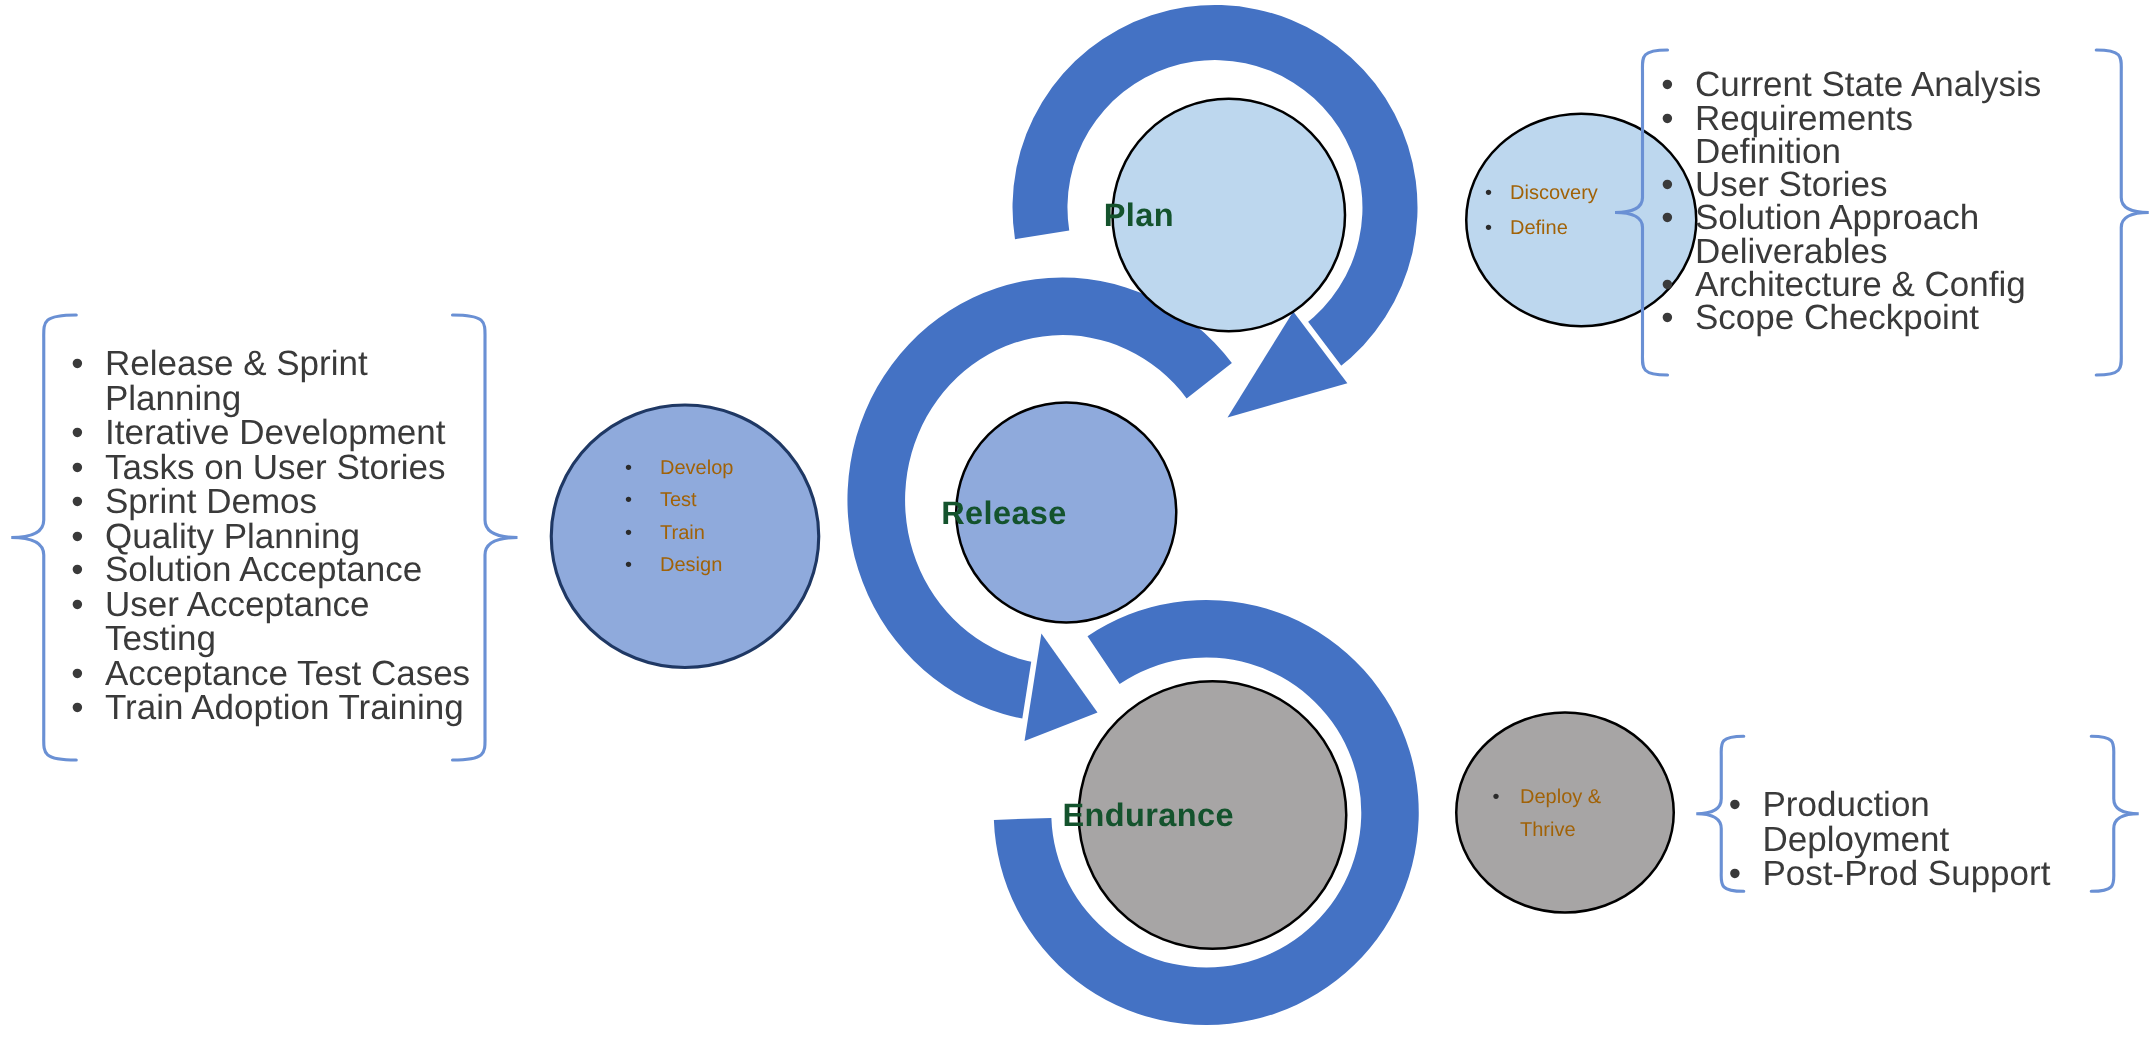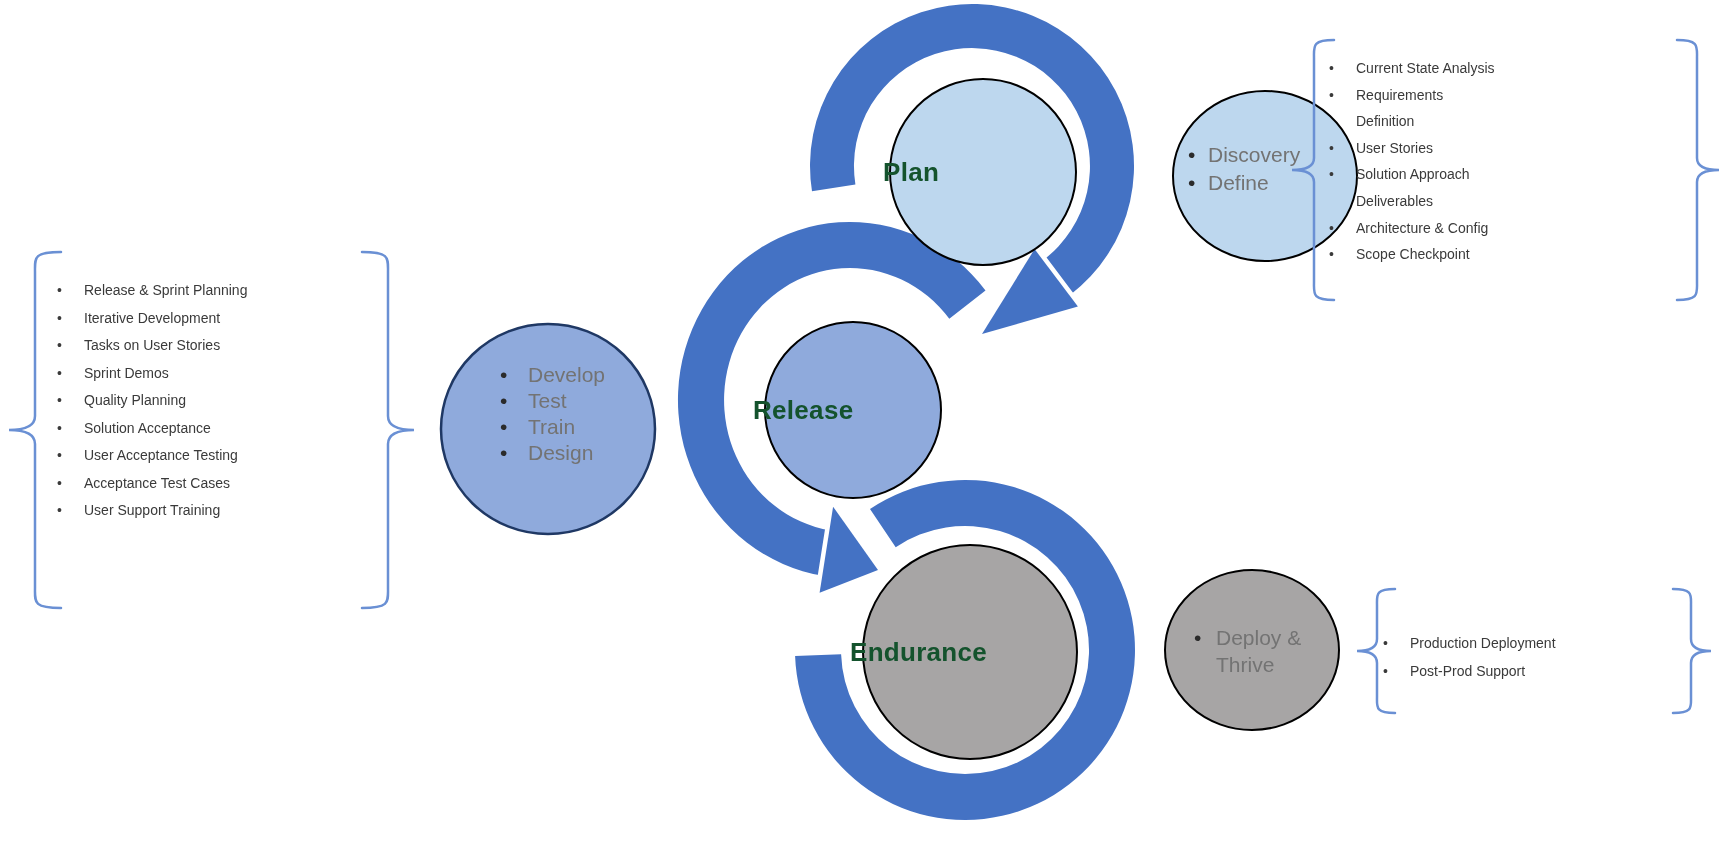--- a/index.html
+++ b/index.html
@@ -25,28 +25,28 @@
   .fill-gray{fill:var(--gray-fill);}
   .develop-circle{stroke:var(--develop-outline);stroke-width:2.5;}
   .brace{fill:none;stroke:var(--brace-blue);stroke-width:2.5;stroke-linecap:round;}
   .abs{position:absolute;}
   .phase-label{position:absolute;text-align:left;font-weight:bold;color:#14532d;
     font-size:26px;line-height:34px;letter-spacing:0.3px;}
   ul.blist{list-style:none;color:var(--text-dark);}
   ul.blist li{position:relative;white-space:pre-line;}
   ul.blist li::before{content:"\2022";position:absolute;color:var(--text-dark);}
   
-  ul.detail{font-size:14px;}
+  ul.detail{font-size:28px;}
   ul.detail li{padding-left:34px;}
   ul.detail li::before{left:7px;}
   #execute-list{left:50px;top:277px;width:330px;line-height:27.5px;}
   #plan-list{left:1322px;top:55px;width:350px;line-height:26.6px;}
   #endurance-list{left:1376px;top:630px;width:310px;line-height:27.5px;}
   
-  ul.incircle{font-size:21px;color:#737373;}
+  ul.incircle{font-size:16px;color:#a16207;}
   ul.incircle li::before{color:#2b2b2b;}
   #develop-list{left:492px;top:362px;width:160px;line-height:26px;}
   #develop-list li{padding-left:36px;}
   #develop-list li::before{left:8px;}
   #discovery-list{left:1186px;top:141px;width:170px;line-height:27.5px;}
   #discovery-list li{padding-left:22px;}
   #discovery-list li::before{left:2px;}
   #deploy-list{left:1192px;top:625px;width:122px;line-height:26.5px;}
   #deploy-list li{padding-left:24px;}
   #deploy-list li::before{left:2px;}
@@ -106,21 +106,21 @@
 
   <ul class="blist detail abs" id="execute-list">
     <li>Release &amp; Sprint Planning</li>
     <li>Iterative Development</li>
     <li>Tasks on User Stories</li>
     <li>Sprint Demos</li>
     <li>Quality Planning</li>
     <li>Solution Acceptance</li>
     <li>User Acceptance Testing</li>
     <li>Acceptance Test Cases</li>
-    <li>User Support Training</li>
+    <li>Train Adoption Training</li>
   </ul>
 
   <ul class="blist detail abs" id="plan-list">
     <li>Current State Analysis</li>
     <li>Requirements
 Definition</li>
     <li>User Stories</li>
     <li>Solution Approach
 Deliverables</li>
     <li>Architecture &amp; Config</li>

